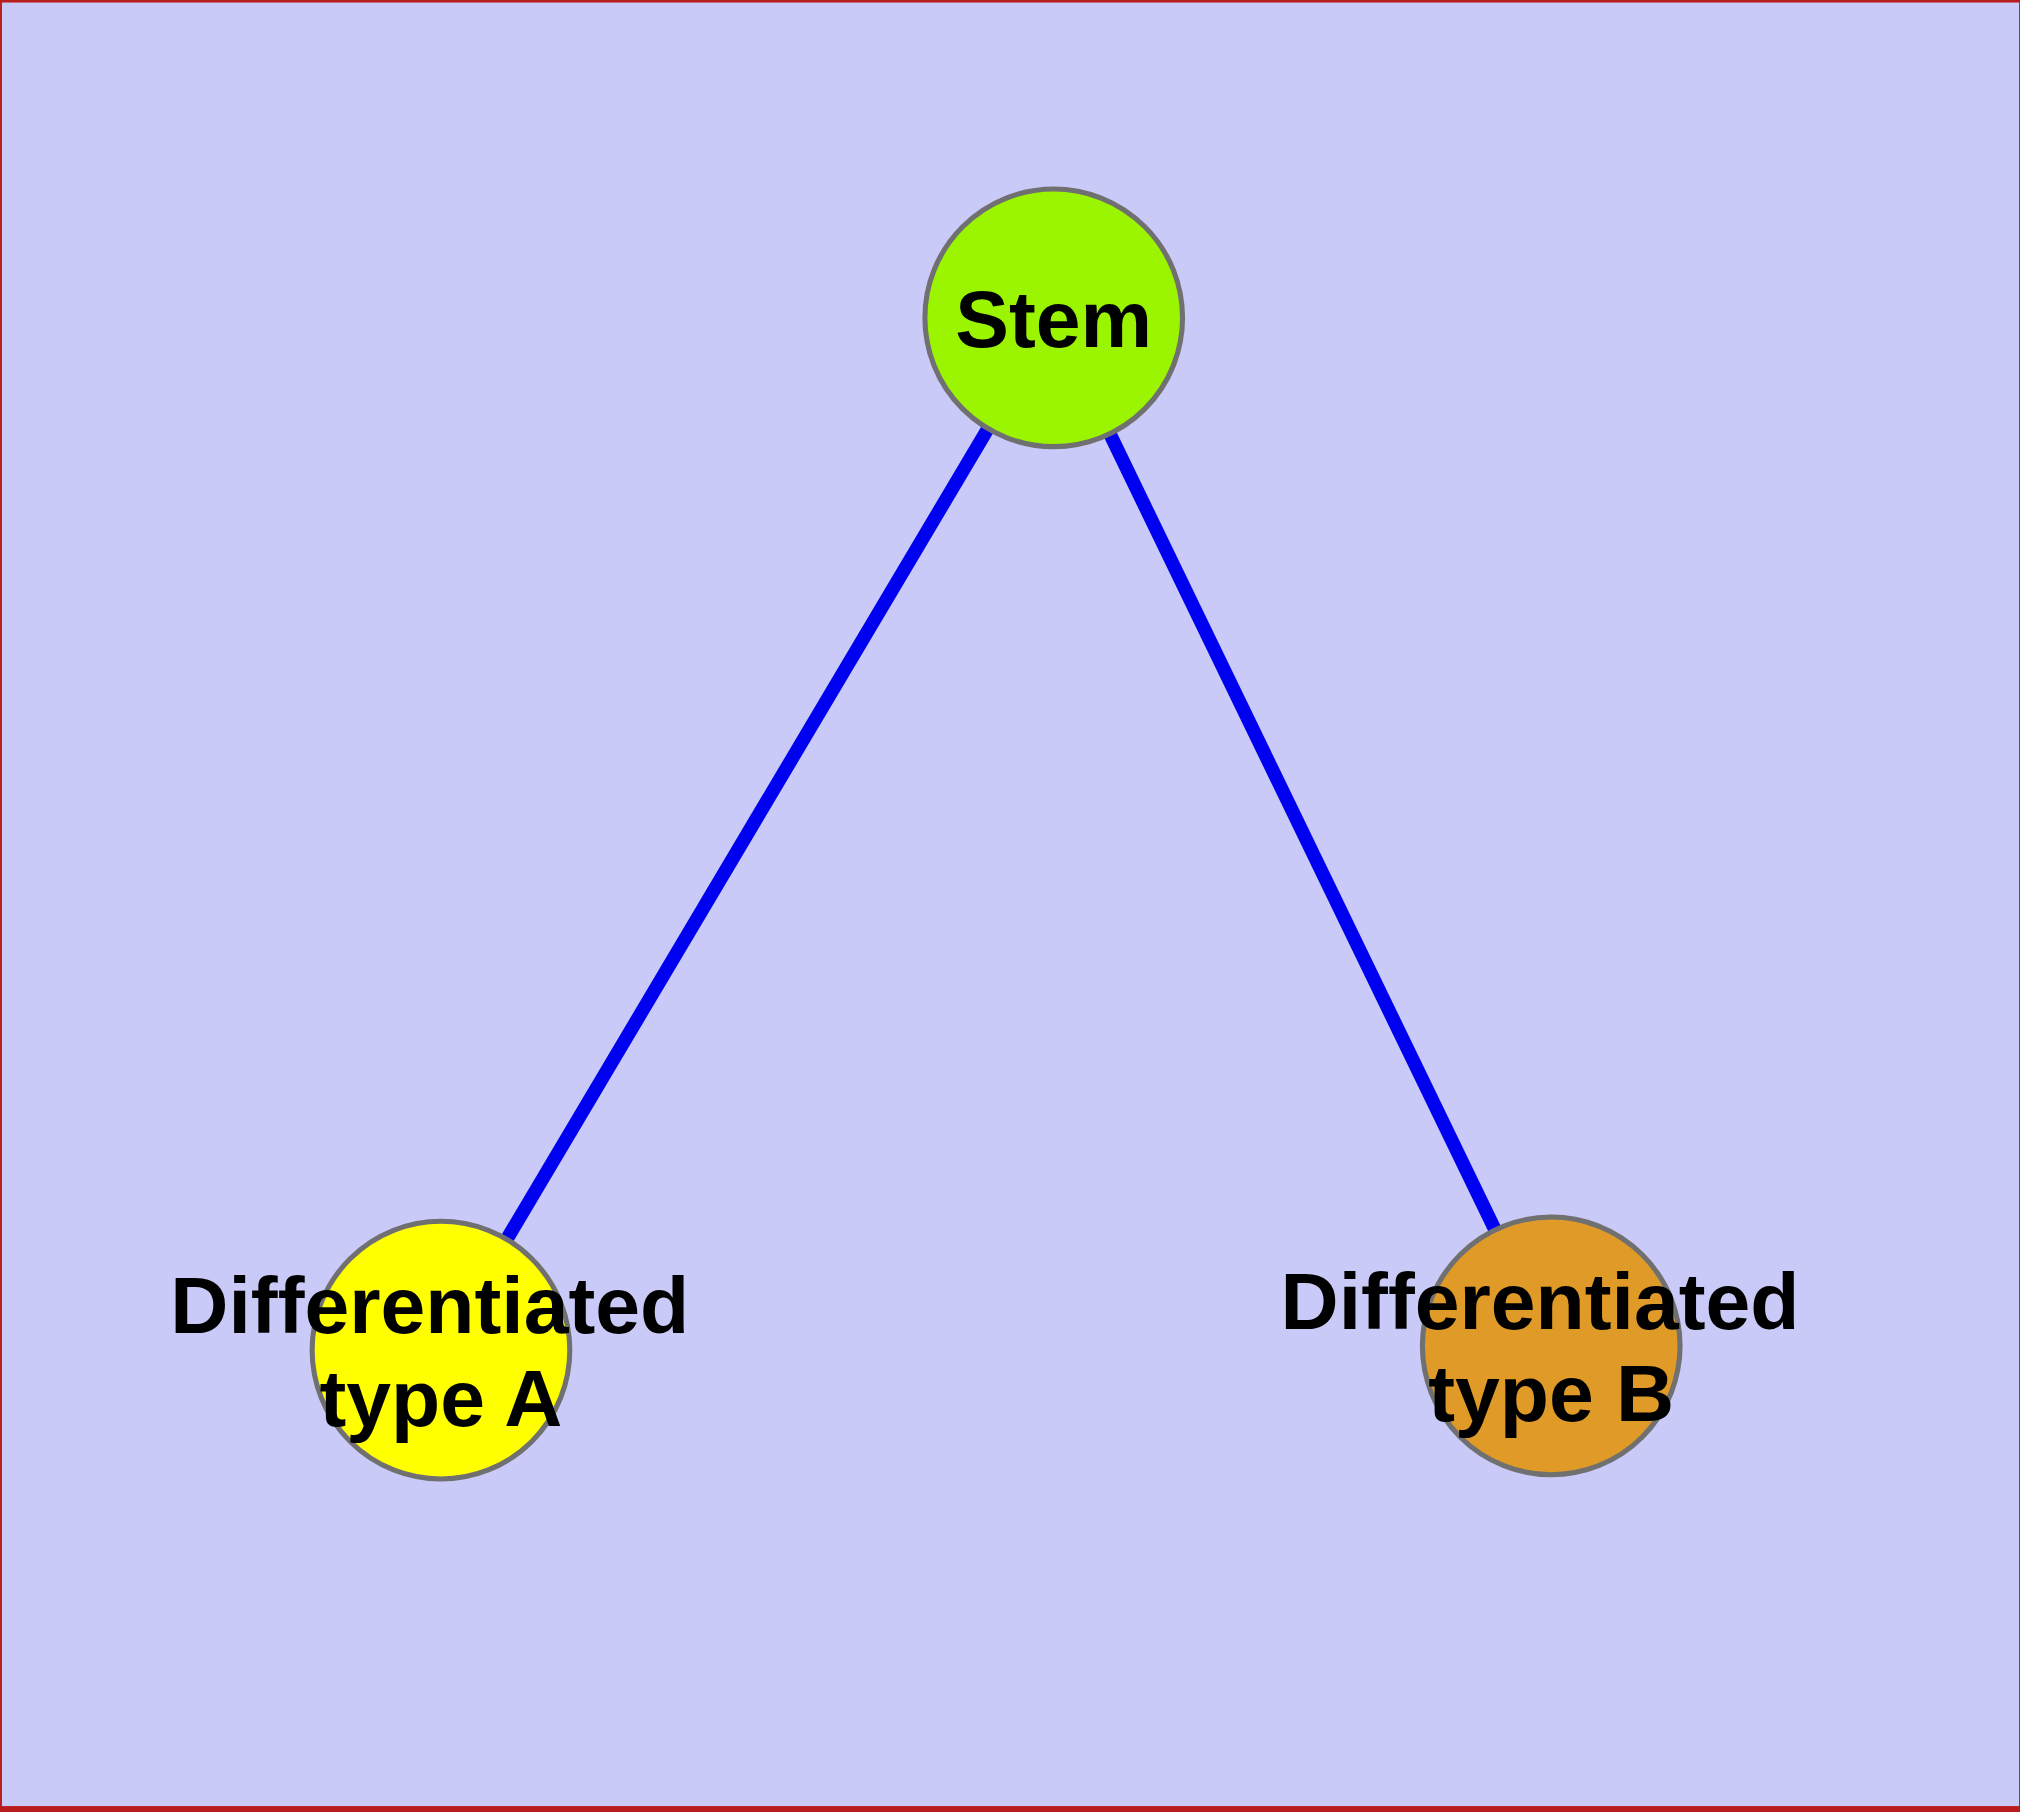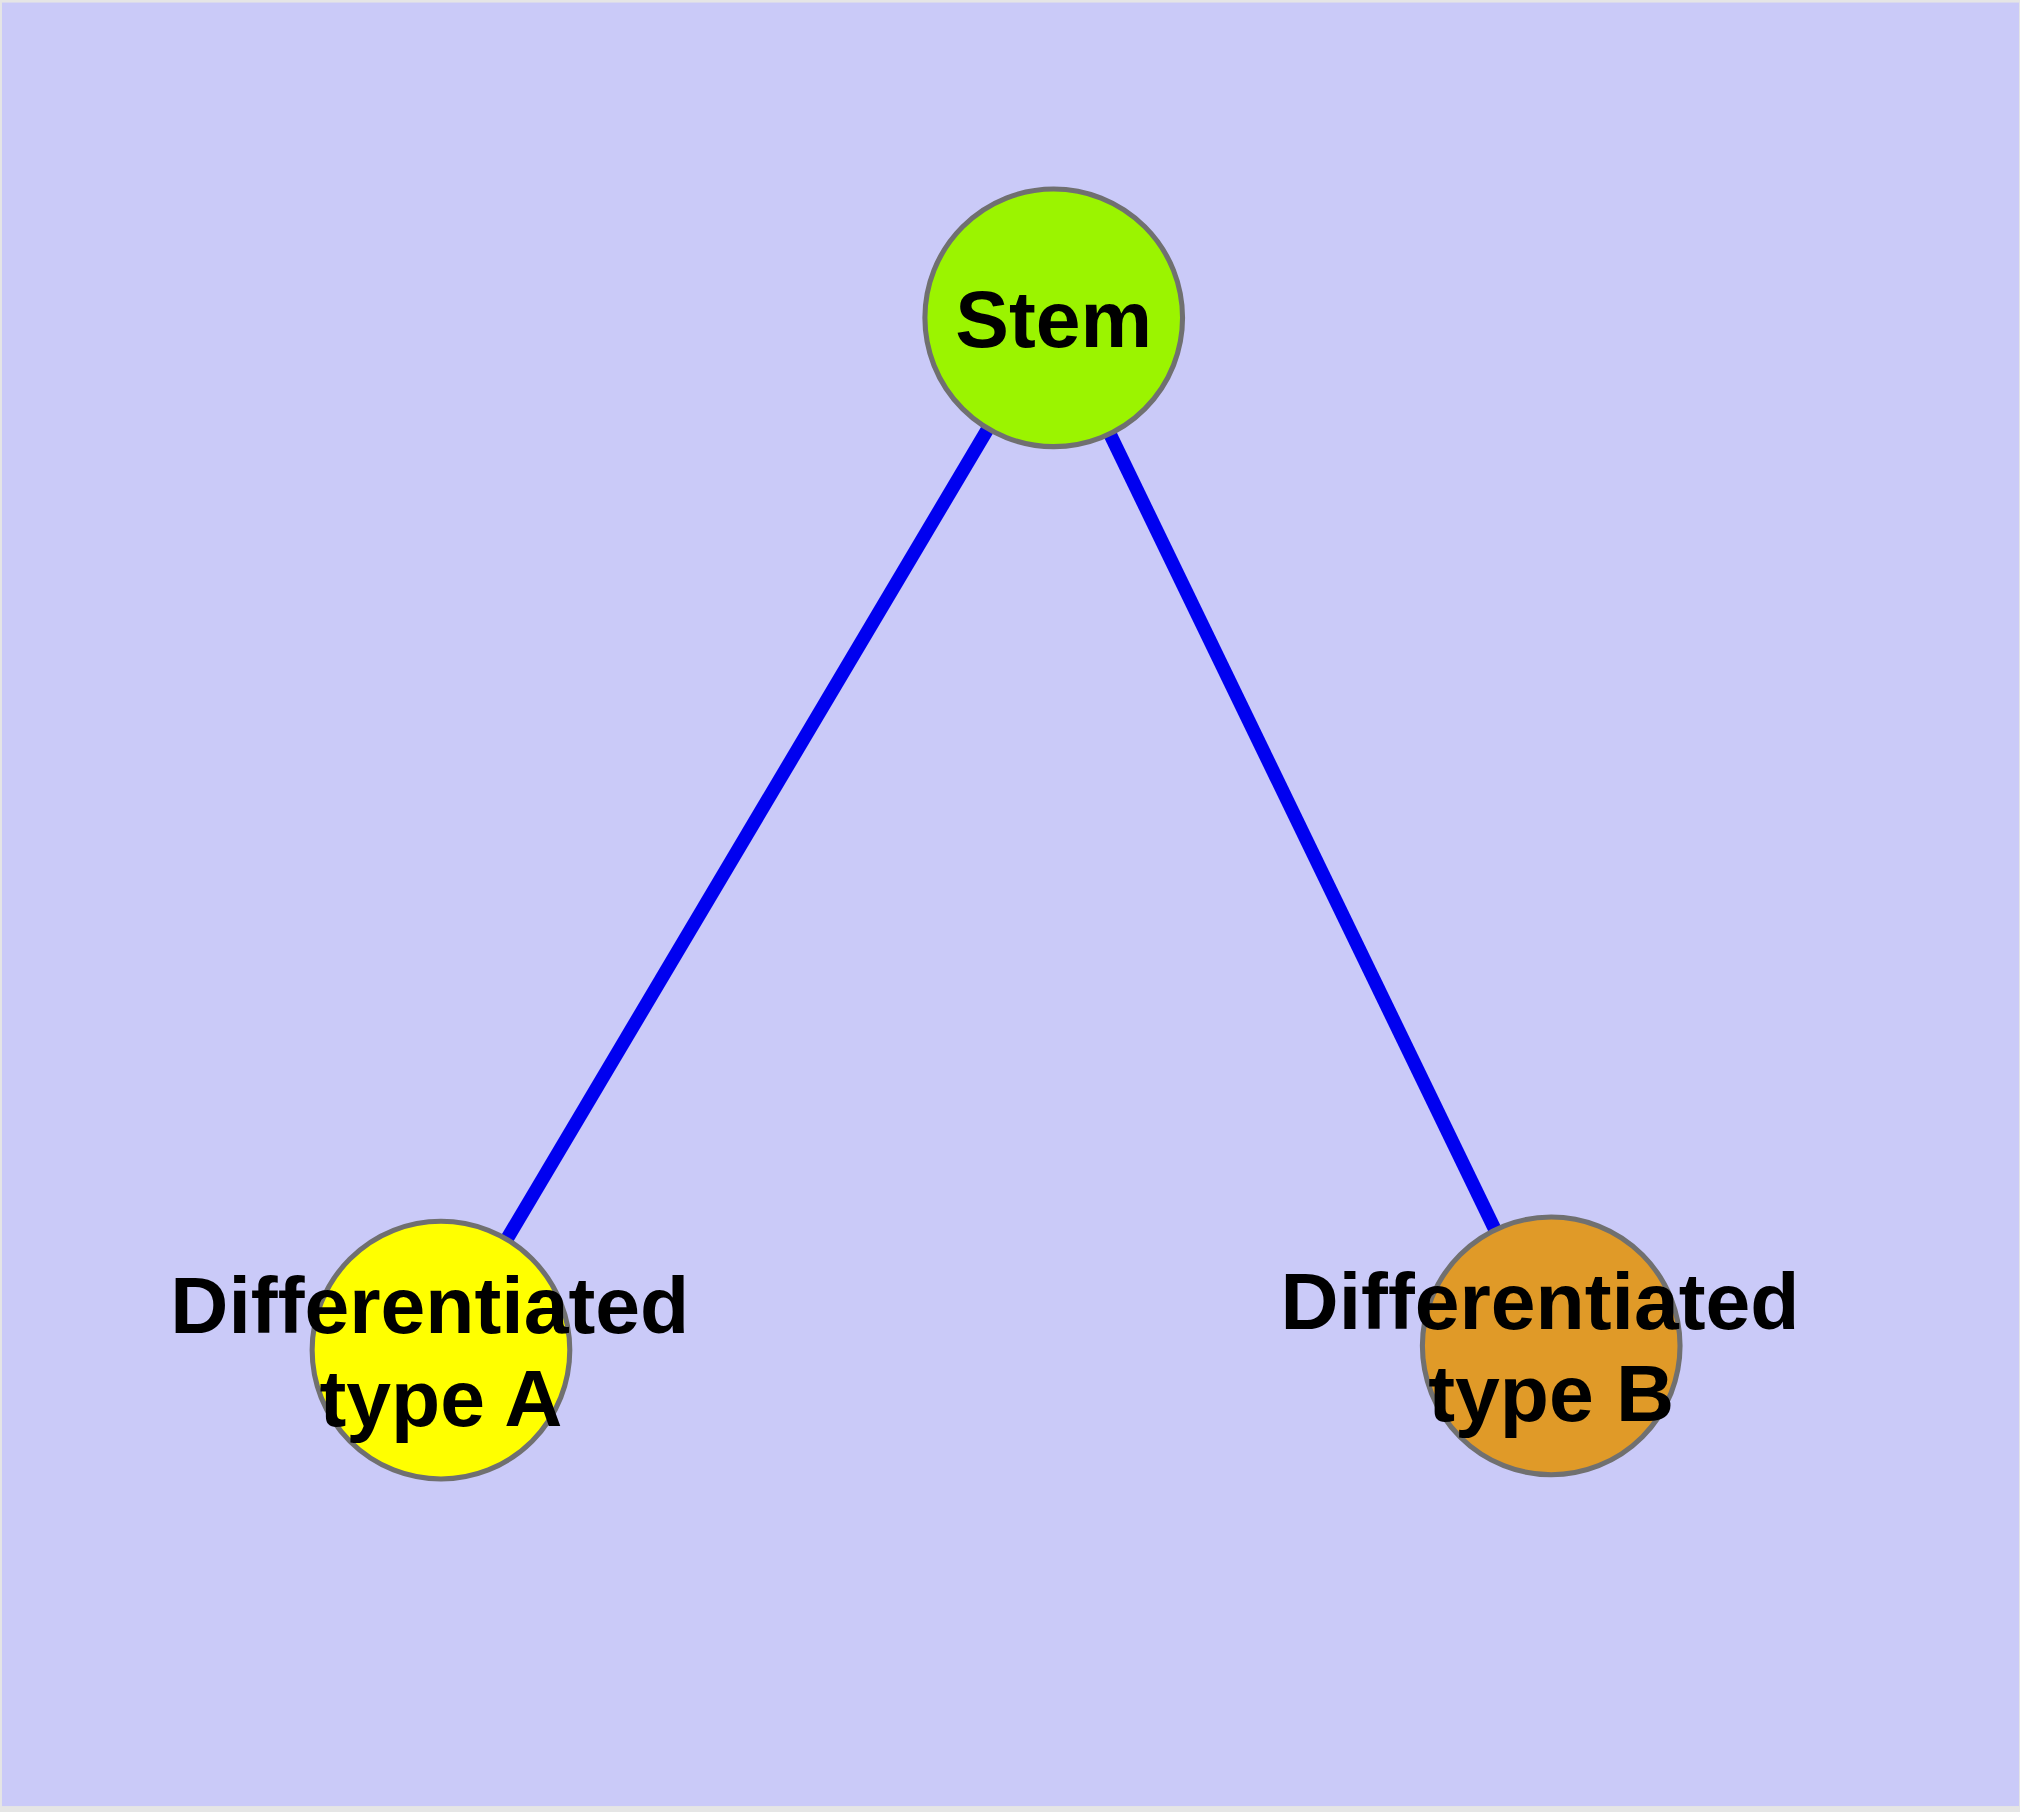--- a/index.html
+++ b/index.html
@@ -1,16 +1,16 @@
 <!DOCTYPE html>
 <html style="font-size:13.6px"><head>
 <meta charset="utf-8">
 <style>
   html, body { margin: 0; padding: 0; background: #ffffff; }
-  .stage { position: relative; width: 2021px; height: 1812px; background: #e5e5e5; }
+  .stage { position: relative; width: 2021px; height: 1812px; background: #b91c1c; }
   svg { display: block; width: 2021px; height: 1812px; }
   .edge { stroke-width: 16; fill: none; }
   .node { stroke-width: 6; }
   .node-label {
     font-family: "Liberation Sans", "DejaVu Sans", sans-serif;
     font-weight: 700;
     font-size: 95px;
     text-anchor: middle;
   }
 </style>

